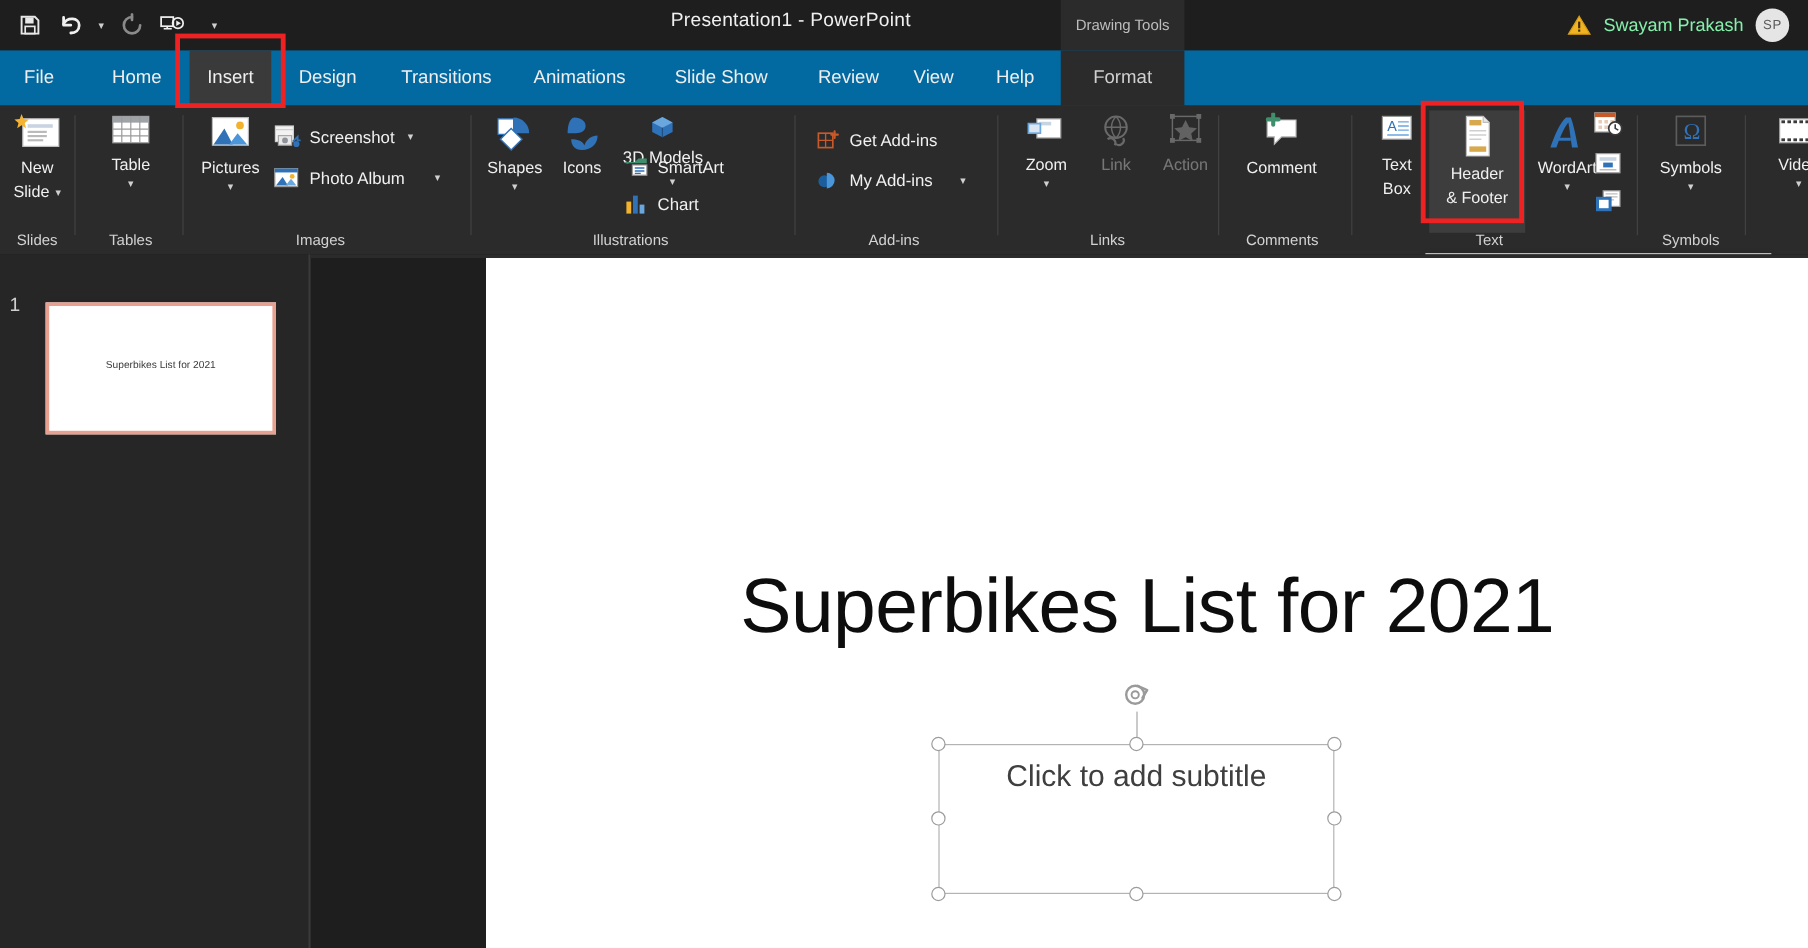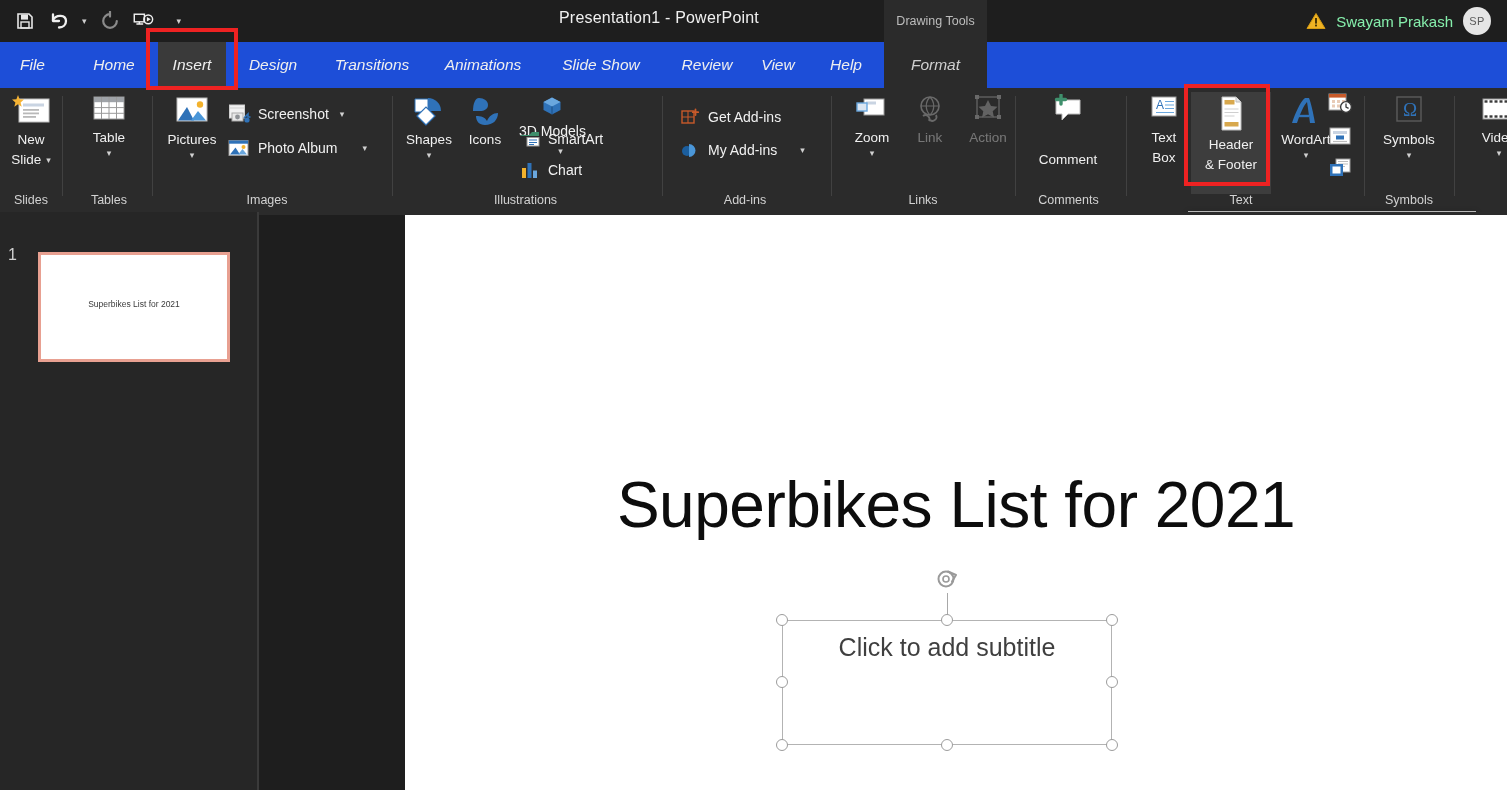--- a/index.html
+++ b/index.html
@@ -24,21 +24,21 @@
     background:#2b2b2b; display:flex; align-items:center; justify-content:center;
     font-size:12.5px; color:#bdbdbd; }
 
   .acct { position:absolute; right:16px; top:7px; display:flex; align-items:center; gap:10px; }
   .warn { width:20px; height:18px; }
   .acctname { font-size:15px; color:#86efac; white-space:nowrap; }
   .avatar { width:28px; height:28px; border-radius:50%; background:#e5e5e5; color:#5a5a5a;
     font-size:11px; display:flex; align-items:center; justify-content:center; letter-spacing:.5px;}
 
   
-  .tabstrip { position:absolute; left:0; top:42px; width:1507px; height:46px; background:#1d4ed8;font-style:italic; }
+  .tabstrip { position:absolute; left:0; top:42px; width:1507px; height:46px; background:#0369a1; }
   .tab { position:absolute; top:0; height:46px; display:flex; align-items:center;
     justify-content:center; font-size:15.5px; color:#efefef; padding:0 14px; white-space:nowrap; cursor:default;}
   .tab.active { background:#3a3a3a;text-align:center; }
   .tab.ctx { color:#cfcfcf; background:#2b2b2b; }
 
   .tellme { position:absolute; left:1002px; top:42px; height:46px; display:flex; align-items:center; gap:12px; }
   .tellme .txt { font-size:15.5px; color:#e9e9e9; }
 
   
   .redbox { position:absolute; border:4px solid #ee2222; pointer-events:none; }
@@ -388,21 +388,21 @@
               <rect x="29" y="21" width="4" height="4" fill="#cfcfcf"></rect>
             </svg>
         </span>
         <span class="lbl">Action</span>
       </div>
       <div class="glabel">Links</div>
     </div>
     <div class="sep" style="left:1015px;"></div>
 
     <div class="grp" style="left:1016px; width:105px;">
-      <div class="bigbtn" style="left:16px; width:72px;gap:20px;">
+      <div class="bigbtn" style="left:16px; width:72px;">
         <span class="ico">
           <svg width="40" height="34" viewBox="0 0 40 34">
               <path d="M8 6 h24 v14 h-12 l-6 6 v-6 h-6 z" fill="#ffffff" stroke="#bdbdbd" stroke-width="1"></path>
               <path d="M13 1 v9 M8.5 5.5 h9" stroke="#3f8f6c" stroke-width="3.4" stroke-linecap="round"></path>
             </svg>
         </span>
         <span class="lbl">Comment</span>
       </div>
       <div class="glabel">Comments</div>
     </div>

